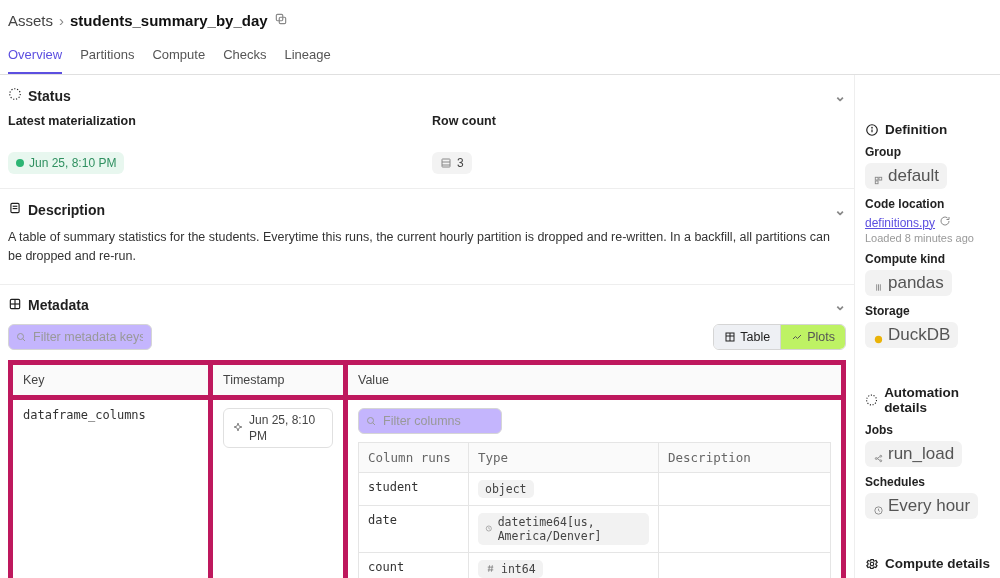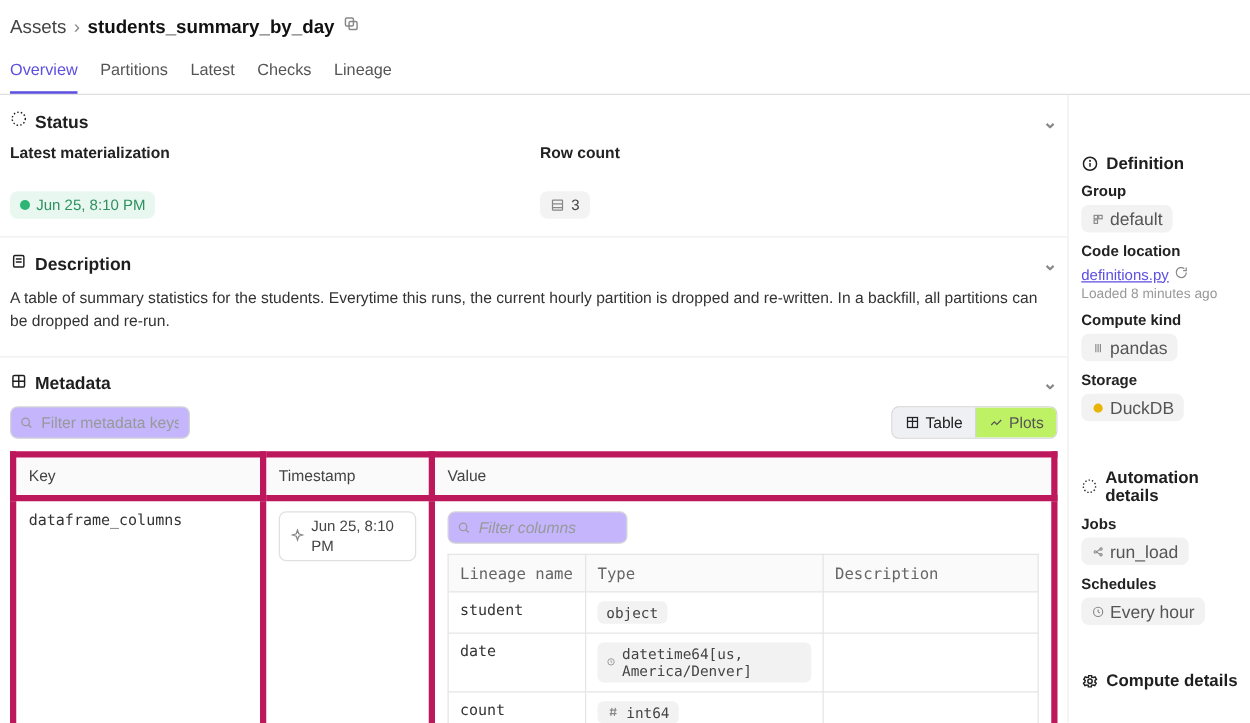--- a/index.html
+++ b/index.html
@@ -127,21 +127,20 @@
     color: #333;
   }
   table.meta th { background: #fafafa; font-weight: 500; color: #444; font-size: 12.5px;}
   .mono { font-family: ui-monospace, SFMono-Regular, Menlo, monospace; font-size: 12px; }
   .inner-input {
     border: 1px solid #d5d5d5;
     border-radius: 6px;
     padding: 5px 8px 5px 24px;
     font-size: 12.5px;
     width: 176px;
-    font-style: italic;
   }
   table.cols {
     width: 100%;
     border-collapse: collapse;
     border: 1px solid #e5e5e5;
     font-size: 12px;
     margin-top: 8px;
   }
   table.cols th, table.cols td {
     border: 1px solid #e5e5e5;
@@ -171,26 +170,26 @@
     font-size: 13.5px;
     font-weight: 600;
     margin-bottom: 8px;
     margin-top: 37px;
   }
   .side-label { font-size: 12px; font-weight: 600; color: #222; margin: 8px 0 4px; }
   .side-link { color: #5c4fe0; font-size: 12px; display: inline-flex; align-items: center; gap: 4px; }
   .side-sub { font-size: 11px; color: #999; margin-top: 2px; }
   .tag {
     display: inline-flex;
-    align-items: center;
+    align-items: flex-end;
     gap: 4px;
     background: #f2f2f2;
     border-radius: 6px;
     padding: 3px 8px;
-    font-size: 14px;
+    font-size: 17px;
     color: #555;
   }
   .tag svg { width: 11px; height: 11px; }
 </style>
 </head>
 <body>
 
 <div class="breadcrumb">
   <span class="crumb-link">Assets</span>
   <span class="chev">›</span>
@@ -199,21 +198,21 @@
     <svg width="14" height="14" viewBox="0 0 24 24" fill="none" stroke="currentColor" stroke-width="2">
         <rect x="9" y="9" width="11" height="11" rx="2"></rect>
         <rect x="4" y="4" width="11" height="11" rx="2"></rect>
       </svg>
   </span>
 </div>
 
 <div class="tabs">
   <div class="tab active">Overview</div>
   <div class="tab">Partitions</div>
-  <div class="tab">Latest</div>
+  <div class="tab">Compute</div>
   <div class="tab">Checks</div>
   <div class="tab">Lineage</div>
 </div>
 
 <div class="layout">
 <div class="main">
 
 <div class="section">
   <div class="section-header">
     <span class="left">
@@ -327,21 +326,21 @@
           <div class="input-wrap">
             <svg width="12" height="12" viewBox="0 0 24 24" fill="none" stroke="#999" stroke-width="2">
                     <circle cx="11" cy="11" r="6"></circle>
                     <line x1="20" y1="20" x2="15.5" y2="15.5"></line>
                   </svg>
             <input class="inner-input" placeholder="Filter columns" style="">
           </div>
           <table class="cols">
             <thead>
               <tr>
-                <th style="width:110px">Lineage name</th>
+                <th style="width:110px">Column runs</th>
                 <th style="width:190px">Type</th>
                 <th>Description</th>
               </tr>
             </thead>
             <tbody>
               <tr>
                 <td>student</td>
                 <td>
                   <span class="chip">
                     <span>object</span>

